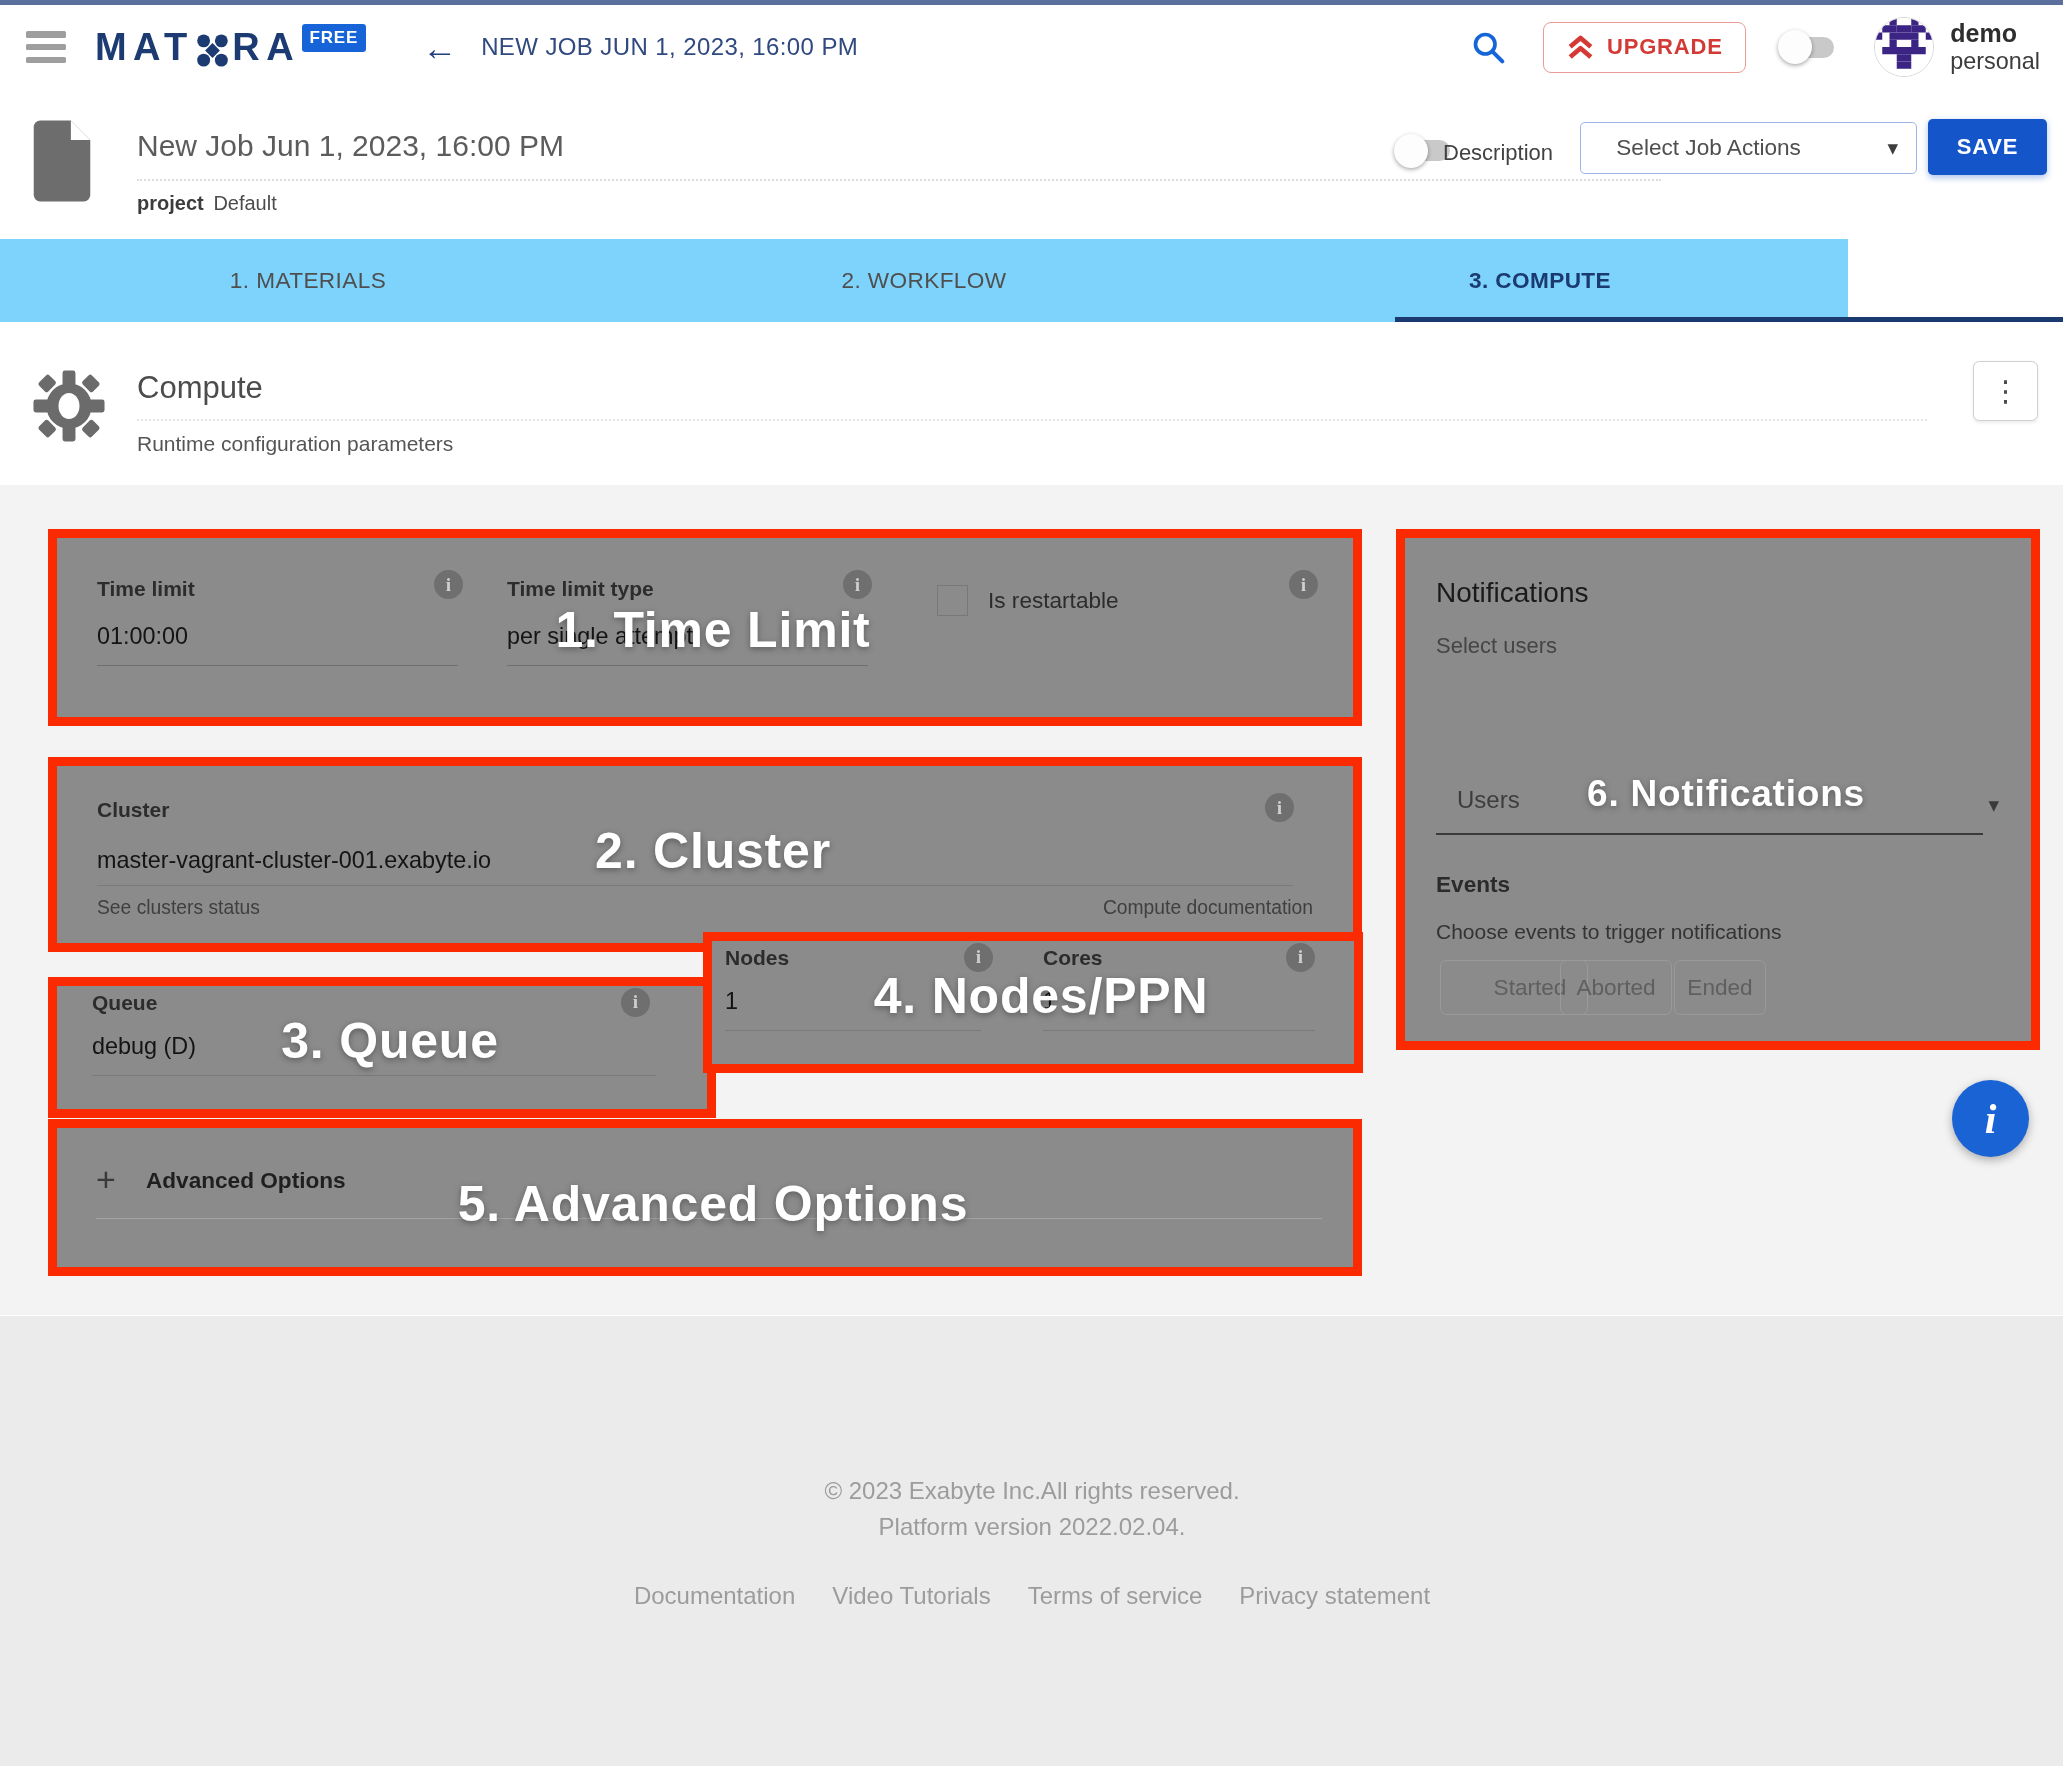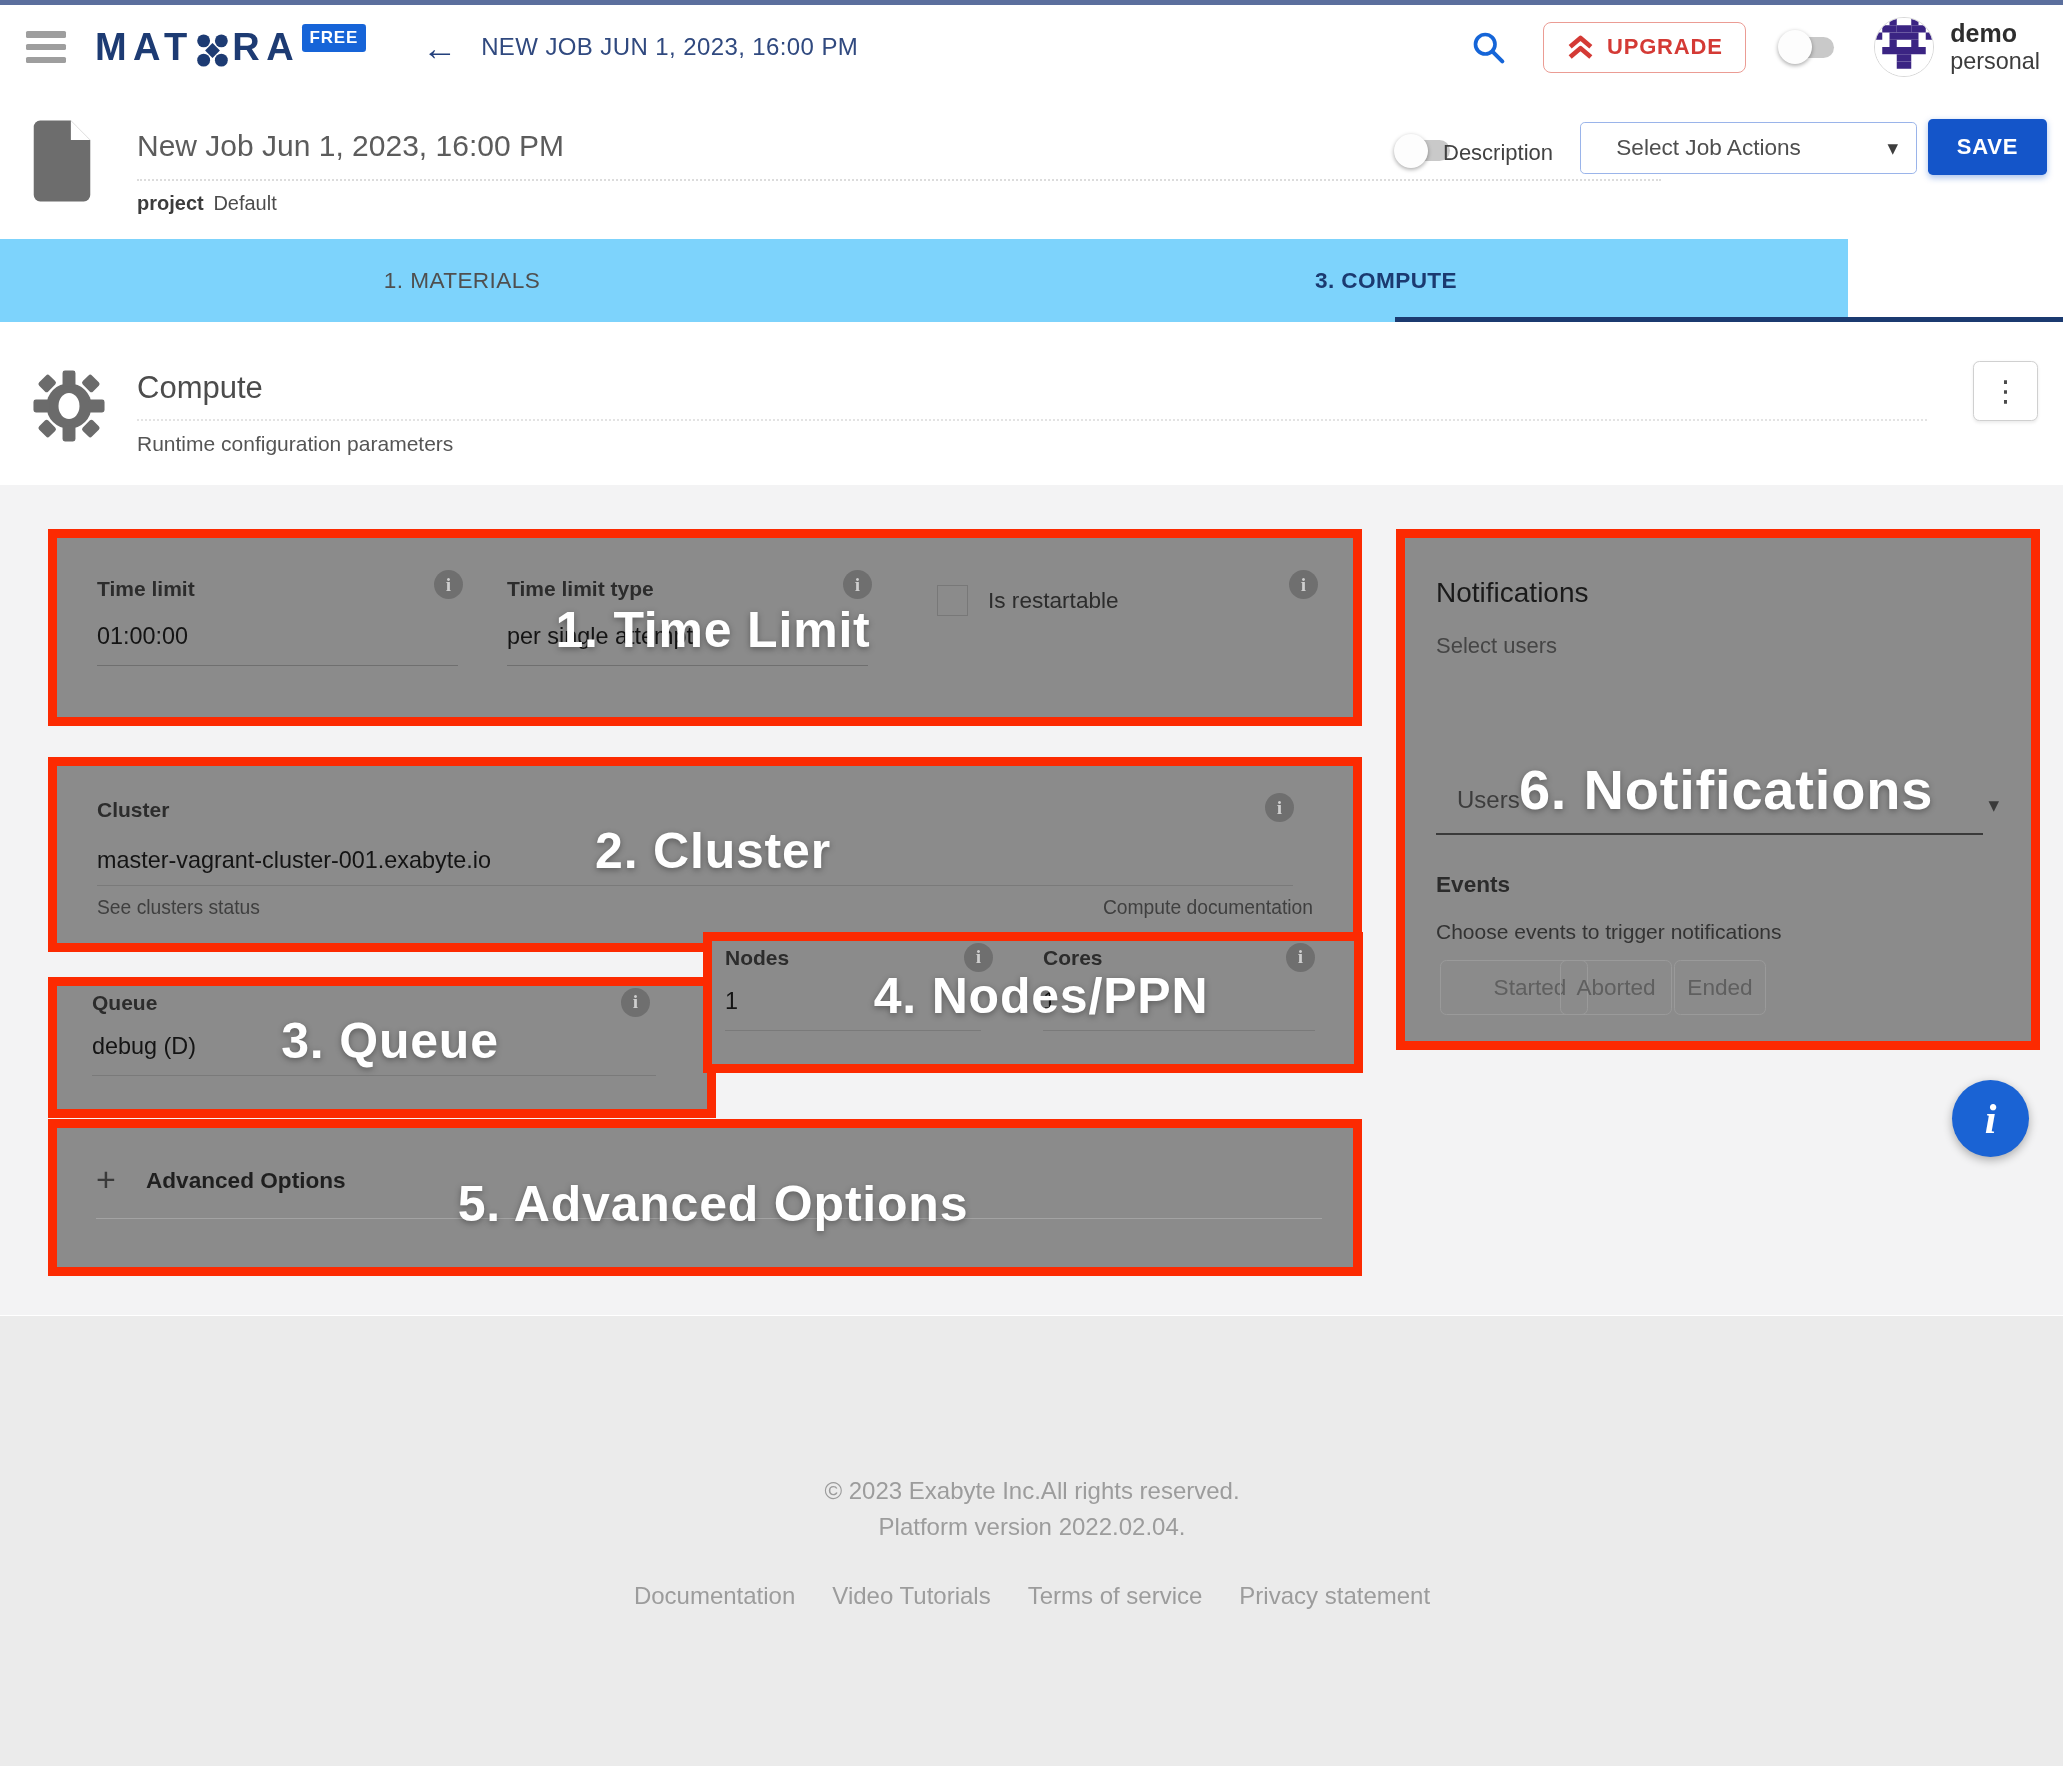--- a/index.html
+++ b/index.html
@@ -213,20 +213,21 @@
 
     <div class="job-actions">
       <span class="sel-label">Select Job Actions</span>
       <span class="caret">▾</span>
     </div>
     <button class="save-btn">SAVE</button>
   </section>
 
   <nav class="tabs">
     <div class="tab">1. MATERIALS</div>
+    <div class="tab">2. WORKFLOW</div>
     <div class="tab active">3. COMPUTE</div>
     <div class="active-bar"></div>
   </nav>
 
   <section class="compute-head">
     <svg class="gear-icon" width="84" height="84" viewBox="0 0 104 104">
       <g fill="#6b6b6b">
         <circle cx="52" cy="52" r="28"></circle>
         <g>
           <rect x="44" y="8" width="16" height="20" rx="3"></rect>
@@ -316,21 +317,21 @@
       <span class="nf-caret" style="right:32px;top:255px;">▾</span>
       <div class="nf-uline" style="left:31px;width:547px;top:295px;"></div>
 
       <span class="nf-events" style="left:31px;top:334px;">Events</span>
       <span class="nf-hint" style="left:31px;top:382px;">Choose events to trigger notifications</span>
 
       <div class="ev-btn" style="left:35px;top:422px;width:114px;padding-left:32px;">Started</div>
       <div class="ev-btn" style="left:155px;top:422px;width:110px;">Aborted</div>
       <div class="ev-btn" style="left:269px;top:422px;width:90px;">Ended</div>
 
-      <span class="ann" style="top:219px;font-size:56px;">6. Notifications</span>
+      <span class="ann" style="top:235px;font-size:37px;">6. Notifications</span>
     </div>
   </div>
 
   <div class="fab">
     <span>i</span>
   </div>
 
   <footer class="footer">
     <div class="f-copy">© 2023 Exabyte Inc.All rights reserved.</div>
     <div class="f-ver">Platform version 2022.02.04.</div>

